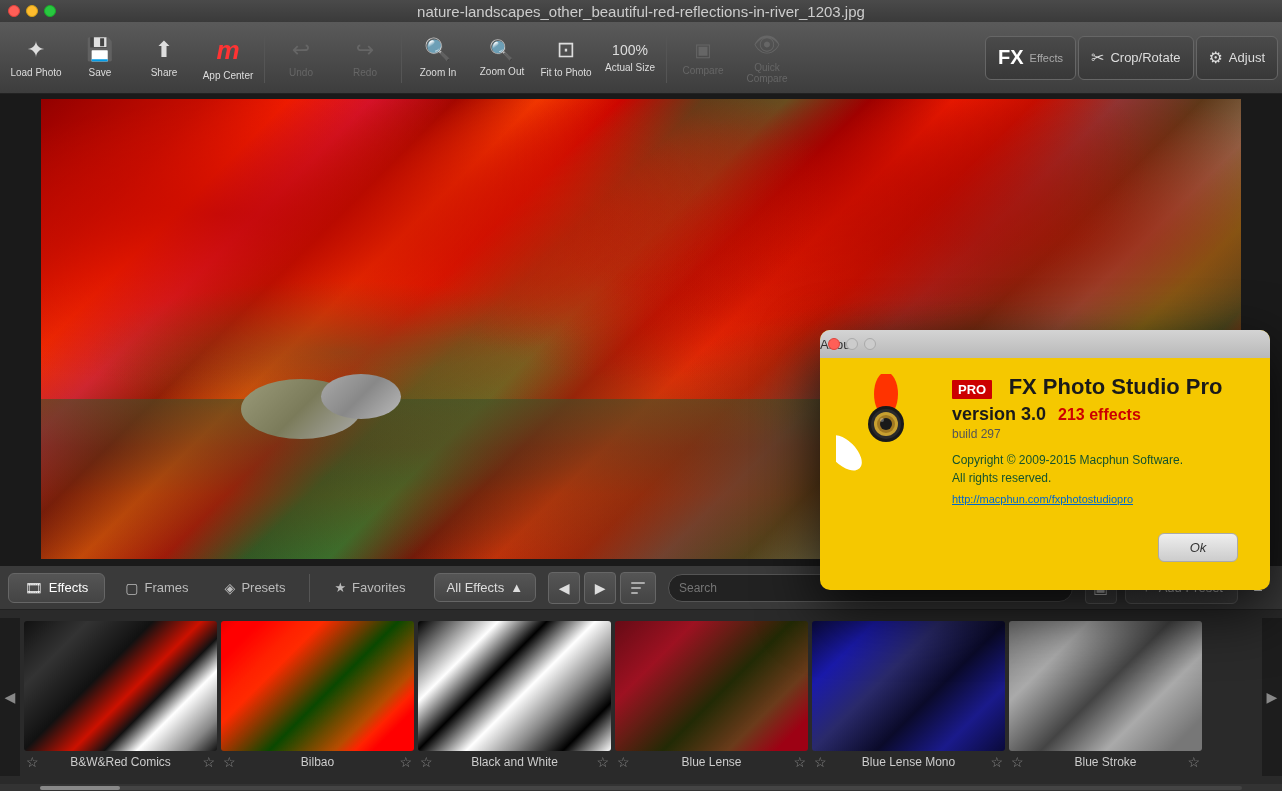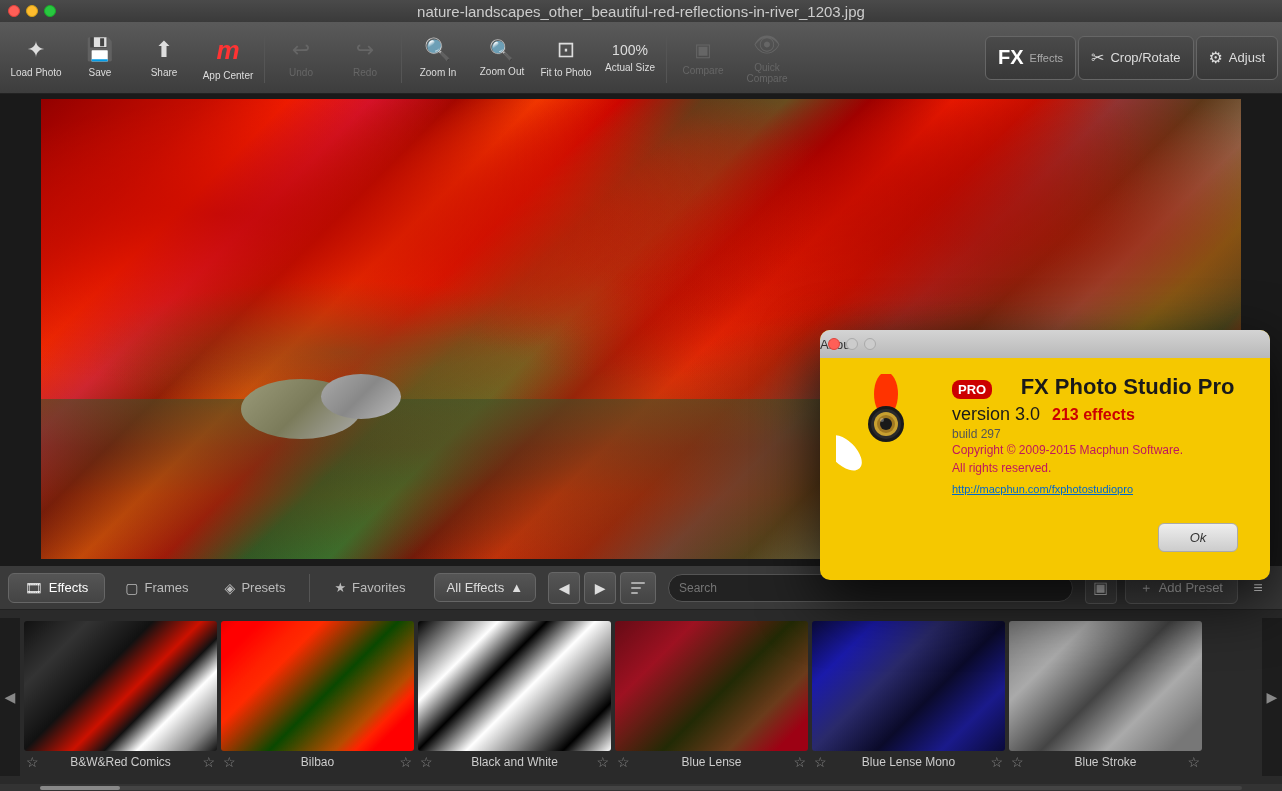--- a/index.html
+++ b/index.html
@@ -428,53 +428,54 @@
     .about-info {
       flex: 1;
     }
     .pro-badge {
       display: inline-block;
       background: #cc0000;
       color: #fff;
       font-size: 13px;
       font-weight: bold;
       padding: 2px 6px;
-      border-radius: 8px;
-      margin-right: 24px;
+      border-radius: 1px;
+      margin-right: 12px;
     }
     .app-name {
       font-size: 22px;
       font-weight: bold;
       color: #1a1a1a;
       display: inline;
     }
     .version-line {
       display: flex;
       align-items: baseline;
       gap: 12px;
       margin-top: 4px;
     }
     .version-text {
       font-size: 18px;
       color: #1a1a1a;
-      font-weight: 400;
+      font-weight: 700;
     }
     .effects-count {
       font-size: 16px;
       color: #cc0000;
       font-weight: bold;
     }
     .build-text {
       font-size: 12px;
       color: #555;
       margin-top: 2px;
     }
     .copyright-text {
       font-size: 12px;
-      color: #be185d;
+      color: #14532d;
+      margin-top: 10px;
       line-height: 1.5;
     }
     .link-text {
       font-size: 11px;
       color: #0066cc;
       text-decoration: underline;
       cursor: pointer;
       margin-top: 6px;
       display: block;
     }

